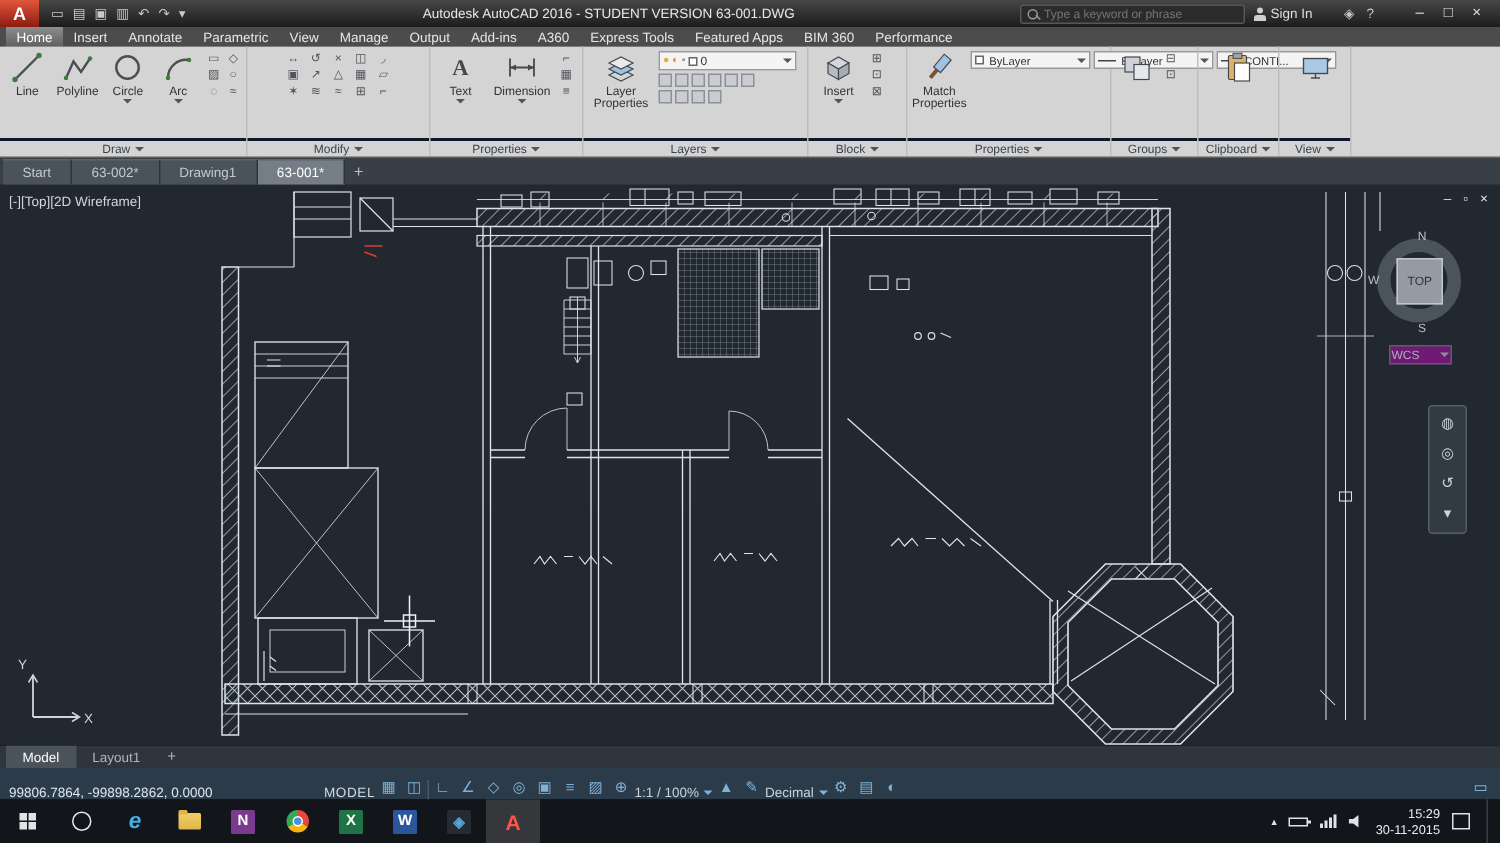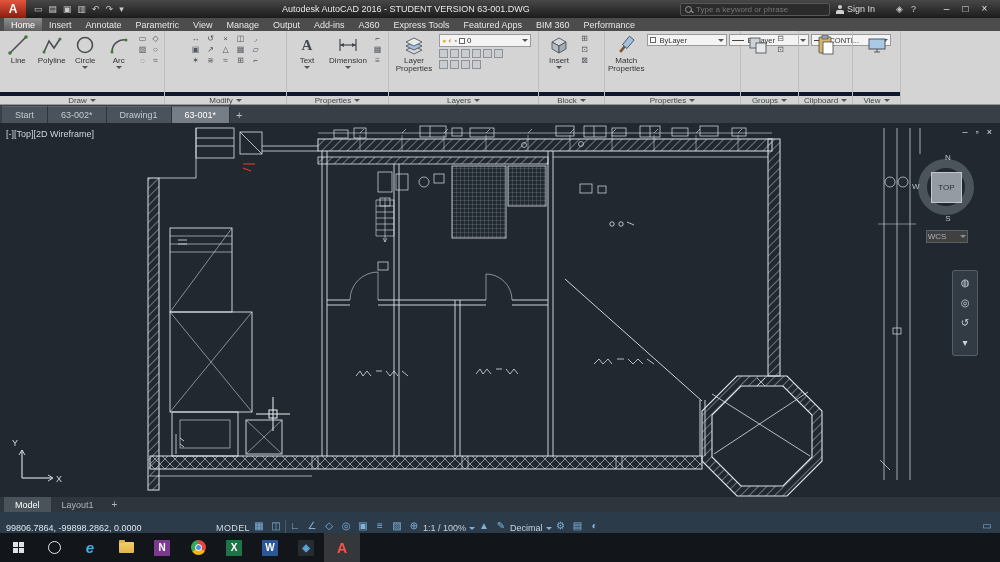--- a/index.html
+++ b/index.html
@@ -27,21 +27,21 @@
 
 
 .ribbon-tabs{height:13px;flex:none;background:#4c4c4c;display:flex;align-items:stretch;padding-left:4px}
 .rtab{padding:0 7px;font-size:9px;color:#e6e6e6;display:flex;align-items:center;white-space:nowrap}
 .rtab.active{background:linear-gradient(#8d8d8d,#606060);color:#fff}
 
 
 .ribbon{height:74px;flex:none;background:#d4d4d4;border-bottom:1px solid #979797;display:flex}
 .panel{flex:none;display:flex;flex-direction:column;border-right:1px solid #bdbdbd}
 .panel-body{flex:1;display:flex;align-items:flex-start;padding:3px 3px 0;gap:3px}
-.panel-label{height:12px;display:flex;align-items:center;justify-content:center;gap:3px;font-size:8px;color:#3f4346;border-top:4px solid #0f172a}
+.panel-label{height:12px;display:flex;align-items:center;justify-content:center;gap:3px;font-size:8px;color:#3f4346;border-top:2px solid #0f172a}
 .caret{width:0;height:0;border-left:3px solid transparent;border-right:3px solid transparent;border-top:3.5px solid #555}
 .bigtool{width:34px;display:flex;flex-direction:column;align-items:center;gap:1px;font-size:8px;line-height:1.05;color:#333;text-align:center}
 .bigtool svg{width:22px;height:22px;flex:none}
 .minigrid{display:grid;gap:1px 2px;font-size:8px;color:#50565c;text-align:center}
 .cols2{grid-template-columns:repeat(2,11px)}
 .cols5{grid-template-columns:repeat(5,13px)}
 .cols1{grid-template-columns:11px}
 .mini{line-height:10px}
 .layers-col{display:flex;flex-direction:column;gap:2px}
 .layer-dd{width:92px;height:13px;background:#f4f4f4;border:1px solid #999;display:flex;align-items:center;gap:2px;font-size:8px;padding:0 2px;color:#333}
@@ -68,21 +68,21 @@
 .plan{position:absolute;inset:0;width:100%;height:100%;display:block}
 .vp-label{position:absolute;left:6px;top:5px;color:#cfd6dc;font-size:9px}
 .vp-controls{position:absolute;right:8px;top:3px;display:flex;gap:8px}
 .vpc{color:#dfe4e9;font-size:9px}
 .viewcube{position:absolute;left:916px;top:30px;width:64px;height:68px;font-size:8px;color:#b9c1c8}
 .vc-ring{position:absolute;left:2px;top:5px;width:56px;height:56px;border-radius:50%;border:9px solid rgba(112,120,128,.55)}
 .vc-top{position:absolute;left:15px;top:18px;width:31px;height:31px;background:rgba(158,165,172,.92);color:#2e3338;display:flex;align-items:center;justify-content:center;font-size:8px;border:1px solid #c2c8ce}
 .vc-n{position:absolute;left:50%;top:-1px;transform:translateX(-50%)}
 .vc-w{position:absolute;left:-4px;top:28px}
 .vc-s{position:absolute;left:50%;bottom:-1px;transform:translateX(-50%)}
-.wcs{position:absolute;left:926px;top:106px;width:42px;height:13px;background:#404040;border:1px solid #596068;color:#a8b0b8;font-size:8px;display:flex;align-items:center;justify-content:center;gap:14px}
+.wcs{position:absolute;left:926px;top:106px;width:42px;height:13px;background:#701a75;border:1px solid #596068;color:#a8b0b8;font-size:8px;display:flex;align-items:center;justify-content:center;gap:14px}
 .caret-l{width:0;height:0;border-left:3px solid transparent;border-right:3px solid transparent;border-top:3.5px solid #8a9298}
 .navbar{position:absolute;left:952px;top:146px;width:26px;height:86px;background:rgba(88,98,108,.32);border:1px solid rgba(212,220,228,.22);border-radius:3px;display:flex;flex-direction:column;align-items:center;justify-content:space-around;padding:2px 0}
 .nav-i{color:#ccd3da;font-size:10px;line-height:1}
 
 
 .layouttabs{height:15px;flex:none;background:#2f353c;display:flex;align-items:stretch;padding-left:4px}
 .ltab{padding:0 11px;font-size:9px;display:flex;align-items:center;color:#aeb5bc}
 .ltab.active{background:#4a525a;color:#fff}
 .ltab-add{padding:0 7px;font-size:10px;display:flex;align-items:center;color:#aeb5bc}
 
@@ -713,15 +713,32 @@
       </div>
     <div class="tapp">
         <span class="ti word">W</span>
       </div>
     <div class="tapp">
         <span class="ti photos">◈</span>
       </div>
     <div class="tapp active">
         <span class="ti acad">A</span>
       </div>
+    <div class="tray">
+      <span class="tray-chev">▴</span>
+      <span class="battery"></span>
+      <span class="netbars">
+          <i></i>
+          <i></i>
+          <i></i>
+          <i></i>
+        </span>
+      <span class="speaker"></span>
+      <div class="clock">
+        <div>15:29</div>
+        <div>30-11-2015</div>
+      </div>
+      <span class="action"></span>
+      <span class="sd"></span>
+    </div>
   </div>
 
 </div>
 
 </body></html>

